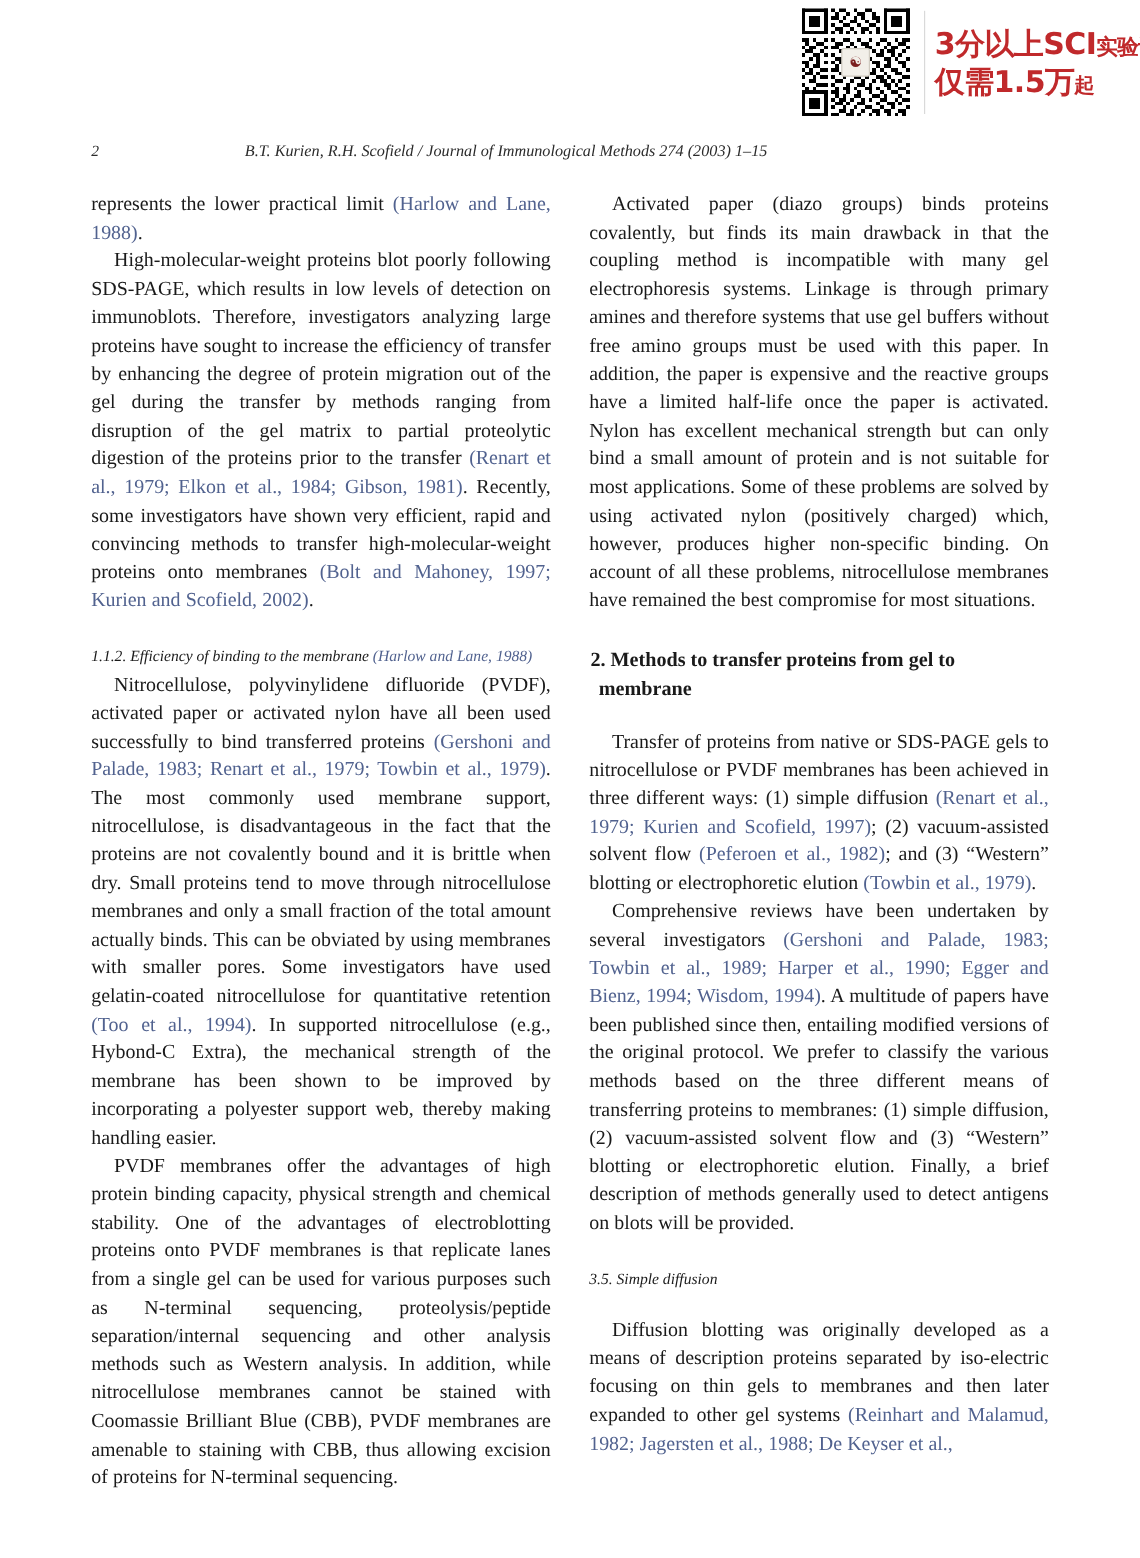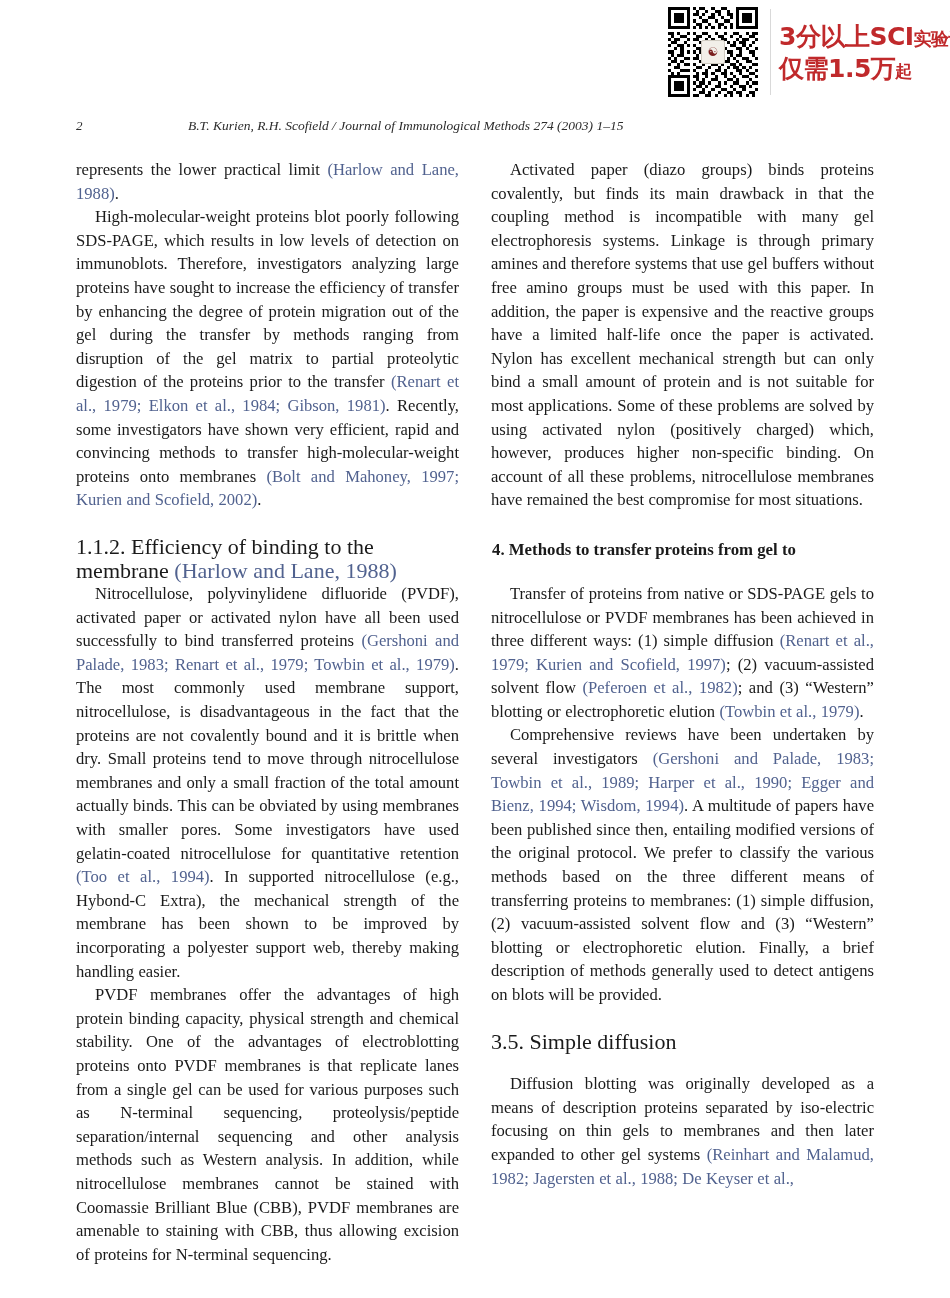--- a/index.html
+++ b/index.html
@@ -101,21 +101,21 @@
   .folio {
     position: absolute;
     left: 0;
     top: 0;
     font-size: 13px;
     font-style: italic;
     color: #2b2b2b;
   }
   .head-title {
     position: absolute;
-    left: 112px;
+    left: 128px;
     top: 0;
     font-size: 13.5px;
     font-style: italic;
     color: #2b2b2b;
     white-space: nowrap;
     text-align: right;
   }
 
   
   .page-body {
@@ -139,22 +139,23 @@
     word-spacing: 0.2px;
   }
   p.body-par.no-indent {
     text-indent: 0;
   }
   .cite {
     color: #51628f;
   }
   h3.sub-head {
     margin: 23px 0 0 0;
-    font-size: 22px;
+    font-size: 13px;
     line-height: 23.6px;
+    font-style: italic;
     font-weight: normal;
     text-indent: 0;
   }
   h3.sub-head + p.body-par {
     margin-top: 0;
   }
   h2.sec-head {
     margin: 26px 0 0 0;
     font-size: 16.8px;
     line-height: 24px;
@@ -441,21 +442,21 @@
     <p class="body-par"><span>Nitrocellulose, polyvinylidene difluoride (PVDF), activated paper or activated nylon have all been used successfully to bind transferred proteins </span><span class="cite">(Gershoni and Palade, 1983; Renart et al., 1979; Towbin et al., 1979)</span><span>. The most commonly used membrane support, nitrocellulose, is disadvantageous in the fact that the proteins are not covalently bound and it is brittle when dry. Small proteins tend to move through nitrocellulose membranes and only a small fraction of the total amount actually binds. This can be obviated by using membranes with smaller pores. Some investigators have used gelatin-coated nitrocellulose for quantitative retention </span><span class="cite">(Too et al., 1994)</span><span>. In supported nitrocellulose (e.g., Hybond-C Extra), the mechanical strength of the membrane has been shown to be improved by incorporating a polyester support web, thereby making handling easier.</span></p>
 
     <p class="body-par">PVDF membranes offer the advantages of high protein binding capacity, physical strength and chemical stability. One of the advantages of electroblotting proteins onto PVDF membranes is that replicate lanes from a single gel can be used for various purposes such as N-terminal sequencing, proteolysis/peptide separation/internal sequencing and other analysis methods such as Western analysis. In addition, while nitrocellulose membranes cannot be stained with Coomassie Brilliant Blue (CBB), PVDF membranes are amenable to staining with CBB, thus allowing excision of proteins for N-terminal sequencing.</p>
 
   </div>
 
   <div class="column">
 
     <p class="body-par">Activated paper (diazo groups) binds proteins covalently, but finds its main drawback in that the coupling method is incompatible with many gel electrophoresis systems. Linkage is through primary amines and therefore systems that use gel buffers without free amino groups must be used with this paper. In addition, the paper is expensive and the reactive groups have a limited half-life once the paper is activated. Nylon has excellent mechanical strength but can only bind a small amount of protein and is not suitable for most applications. Some of these problems are solved by using activated nylon (positively charged) which, however, produces higher non-specific binding. On account of all these problems, nitrocellulose membranes have remained the best compromise for most situations.</p>
 
-    <h2 class="sec-head"><span>4. Methods to transfer proteins from gel to</span></h2>
+    <h2 class="sec-head"><span>2. Methods to transfer proteins from gel to</span><span class="wrapline">membrane</span></h2>
 
     <div class="gap-after-head"></div>
 
     <p class="body-par"><span>Transfer of proteins from native or SDS-PAGE gels to nitrocellulose or PVDF membranes has been achieved in three different ways: (1) simple diffusion </span><span class="cite">(Renart et al., 1979; Kurien and Scofield, 1997)</span><span>; (2) vacuum-assisted solvent flow </span><span class="cite">(Peferoen et al., 1982)</span><span>; and (3) “Western” blotting or electrophoretic elution </span><span class="cite">(Towbin et al., 1979)</span><span>.</span></p>
 
     <p class="body-par"><span>Comprehensive reviews have been undertaken by several investigators </span><span class="cite">(Gershoni and Palade, 1983; Towbin et al., 1989; Harper et al., 1990; Egger and Bienz, 1994; Wisdom, 1994)</span><span>. A multitude of papers have been published since then, entailing modified versions of the original protocol. We prefer to classify the various methods based on the three different means of transferring proteins to membranes: (1) simple diffusion, (2) vacuum-assisted solvent flow and (3) “Western” blotting or electrophoretic elution. Finally, a brief description of methods generally used to detect antigens on blots will be provided.</span></p>
 
     <h3 class="sub-head">3.5. Simple diffusion</h3>
 
     <div class="gap-small"></div>

